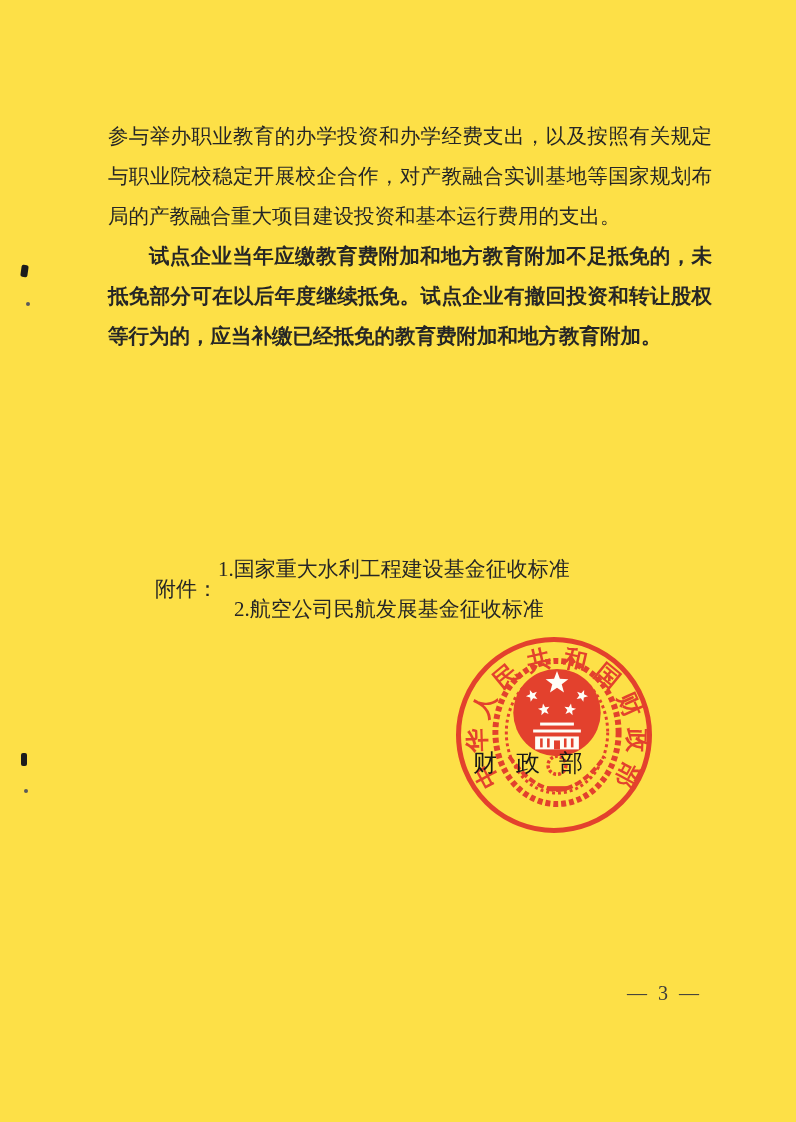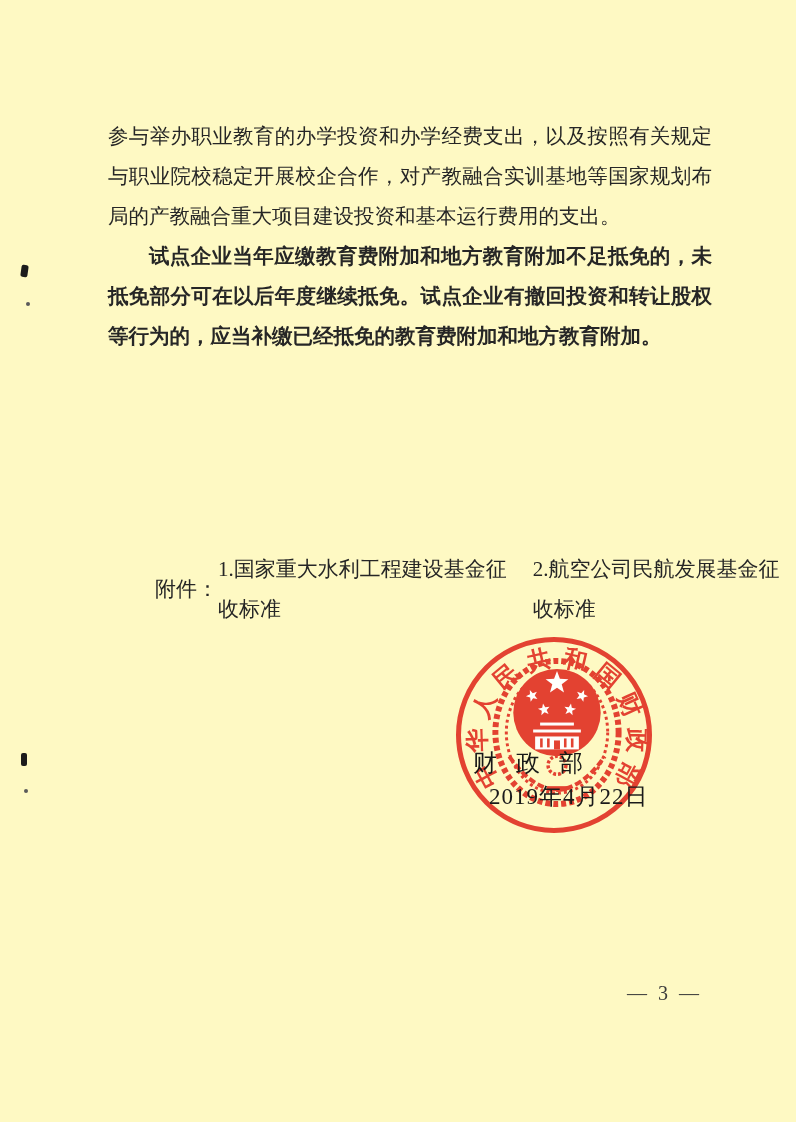--- a/index.html
+++ b/index.html
@@ -3,40 +3,40 @@
 <meta charset="utf-8">
 <style>
   :root{ --seal-color:#e23b2c; }
   html,body{margin:0;padding:0;}
   body{
     width:796px;height:1122px;position:relative;overflow:hidden;
     background:#ffffff;
     font-family:"Liberation Serif","DejaVu Serif",serif;
   }
   .page{
-    position:absolute;inset:0;background:#fef9c3;
+    position:absolute;inset:0;background:#fde047;
   }
 
   
   .body-text{
     position:absolute;left:108px;top:116px;width:604px;
     font-size:20.5px;line-height:40px;color:#262626;
     text-align:justify;
   }
   .body-text p{margin:0;}
   .body-text p.indent{text-indent:2em;font-weight:bold;}
 
   
   .attachments{
     position:absolute;left:155px;top:549px;
     font-size:21px;line-height:40px;color:#262626;
     display:flex;align-items:center;
   }
   .attachments .att-label{white-space:nowrap;}
-  .att-items{display:flex;flex-direction:row;}
+  .att-items{display:flex;flex-direction:column;}
   .att-items .att-2{margin-left:16px;}
 
   
   .seal{
     position:absolute;left:451px;top:632px;width:212px;height:212px;
     opacity:.96;
   }
   .seal-ring-border{
     position:absolute;left:5px;top:5px;width:196px;height:196px;
     border:5px solid var(--seal-color);border-radius:50%;
@@ -141,21 +141,20 @@
 
       <g fill="none" stroke="#e23b2c">
         <circle cx="70" cy="113" r="9" stroke-width="3.5" stroke-dasharray="3 2"></circle>
         <path d="M22,104 Q44,136 70,138 Q96,136 118,104" stroke-width="4" stroke-dasharray="7 3"></path>
       </g>
       <rect x="60" y="134" width="20" height="5" fill="#e23b2c"></rect>
     </svg>
   </div>
 
   <div class="seal-agency">财政部</div>
-  <div class="seal-date">2019年4月22日</div>
 
   <div class="page-number">— 3 —</div>
 
   <div class="artifact art1"></div>
   <div class="artifact art2"></div>
   <div class="artifact art3"></div>
   <div class="artifact art4"></div>
 
 </div>
 

